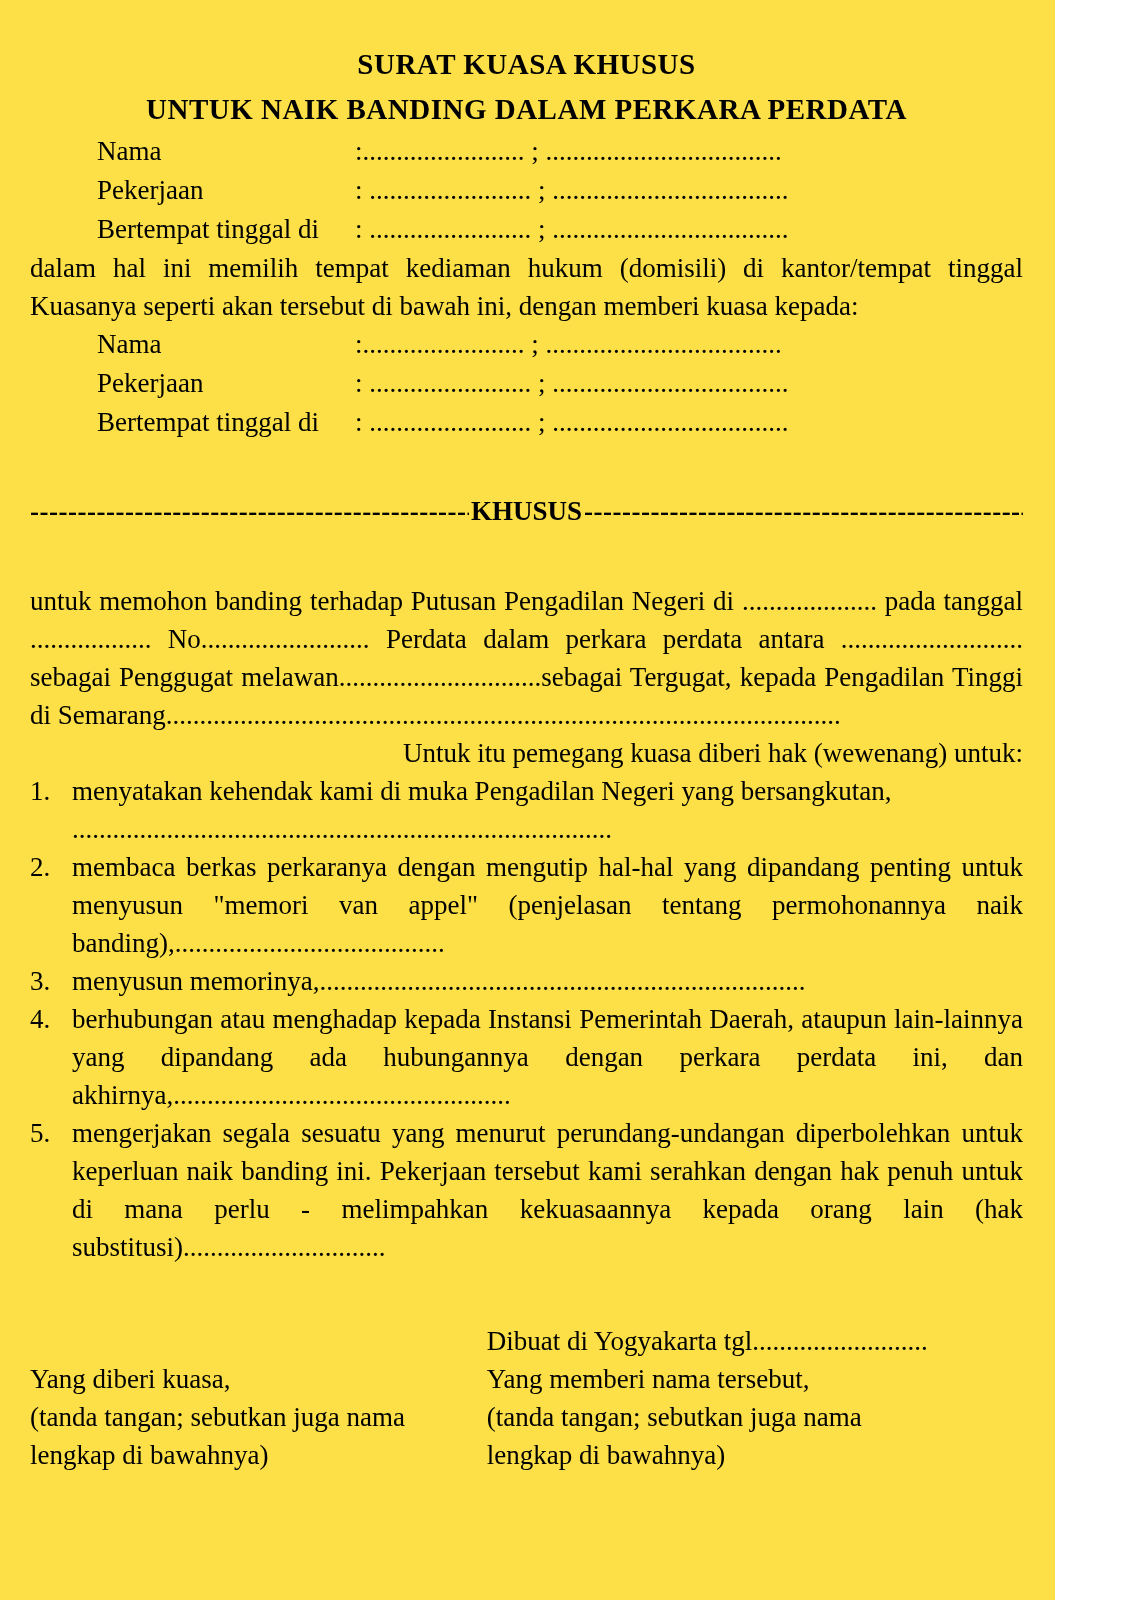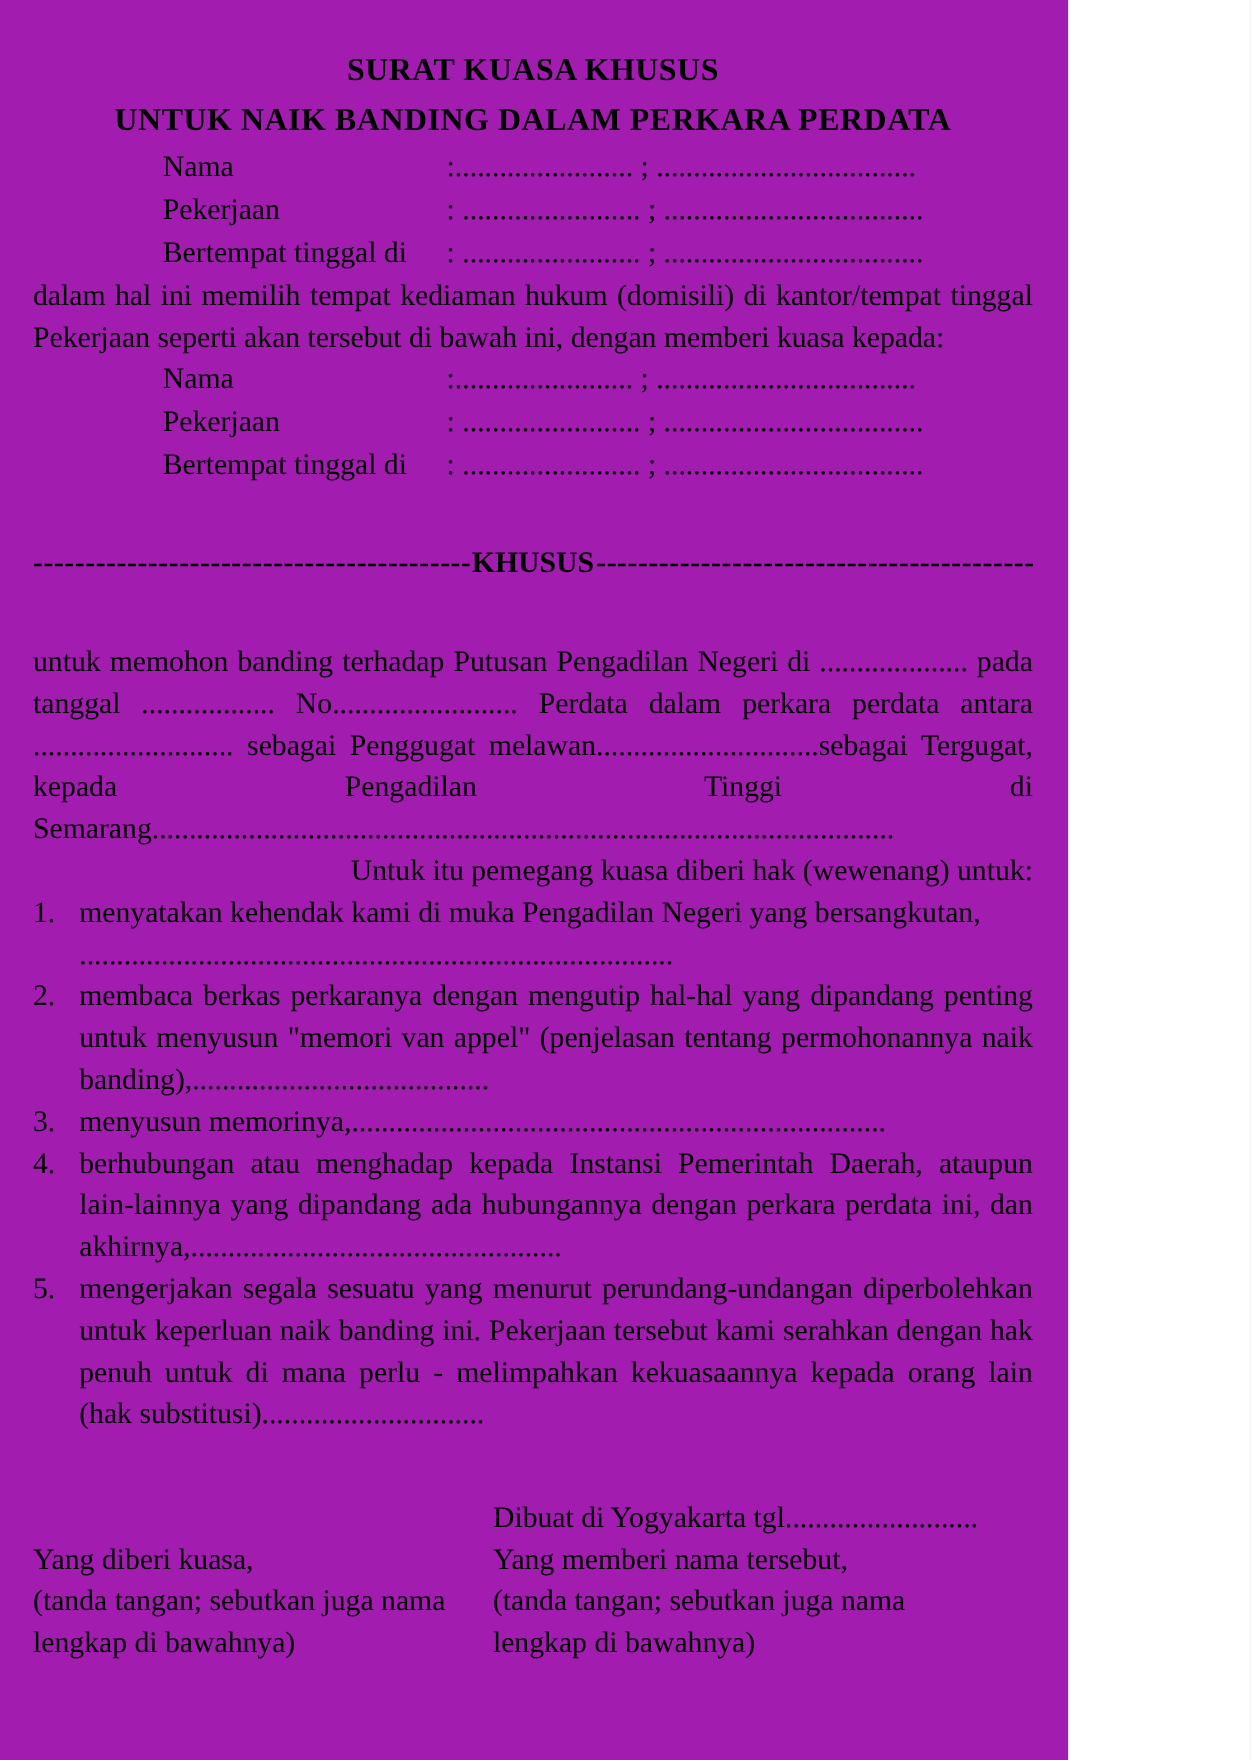--- a/index.html
+++ b/index.html
@@ -2,24 +2,24 @@
 <html><head>
 <meta charset="utf-8">
 <style>
   html, body {
     margin: 0;
     padding: 0;
     background: #ffffff;
   }
   .page {
     position: relative;
-    width: 971px;
+    width: 1055px;
     height: 1600px;
     box-sizing: border-box;
-    background: #a21caf;
+    background: #fde047;
     color: #000000;
     font-family: "Liberation Serif", serif;
     font-size: 27px;
     line-height: 38px;
     padding: 42px 32px 0 30px;
     overflow: hidden;
   }
   .title-block {
     text-align: center;
     font-weight: bold;
@@ -36,21 +36,21 @@
   .fill-line .lead {
     flex: 0 0 auto;
   }
   .dashes {
     flex: 1 1 auto;
     overflow: hidden;
     white-space: nowrap;
     letter-spacing: 0.5px;
   }
   .fields {
-    margin-left: 118px;
+    margin-left: 67px;
   }
   .field-row {
     display: flex;
     line-height: 39px;
   }
   .field-label {
     flex: 0 0 258px;
   }
   .field-value {
     flex: 1 1 auto;
@@ -132,21 +132,21 @@
     <div class="field-row">
       <span class="field-label">Pekerjaan</span>
       <span class="field-value">: ........................ ; ...................................</span>
     </div>
     <div class="field-row">
       <span class="field-label">Bertempat tinggal di</span>
       <span class="field-value">: ........................ ; ...................................</span>
     </div>
   </div>
 
-  <p class="para">dalam hal ini memilih tempat kediaman hukum (domisili) di kantor/tempat tinggal Pekerjaan seperti akan tersebut di bawah ini, dengan memberi kuasa kepada:</p>
+  <p class="para">dalam hal ini memilih tempat kediaman hukum (domisili) di kantor/tempat tinggal Kuasanya seperti akan tersebut di bawah ini, dengan memberi kuasa kepada:</p>
 
   <div class="fields">
     <div class="field-row">
       <span class="field-label">Nama</span>
       <span class="field-value">:........................ ; ...................................</span>
     </div>
     <div class="field-row">
       <span class="field-label">Pekerjaan</span>
       <span class="field-value">: ........................ ; ...................................</span>
     </div>

